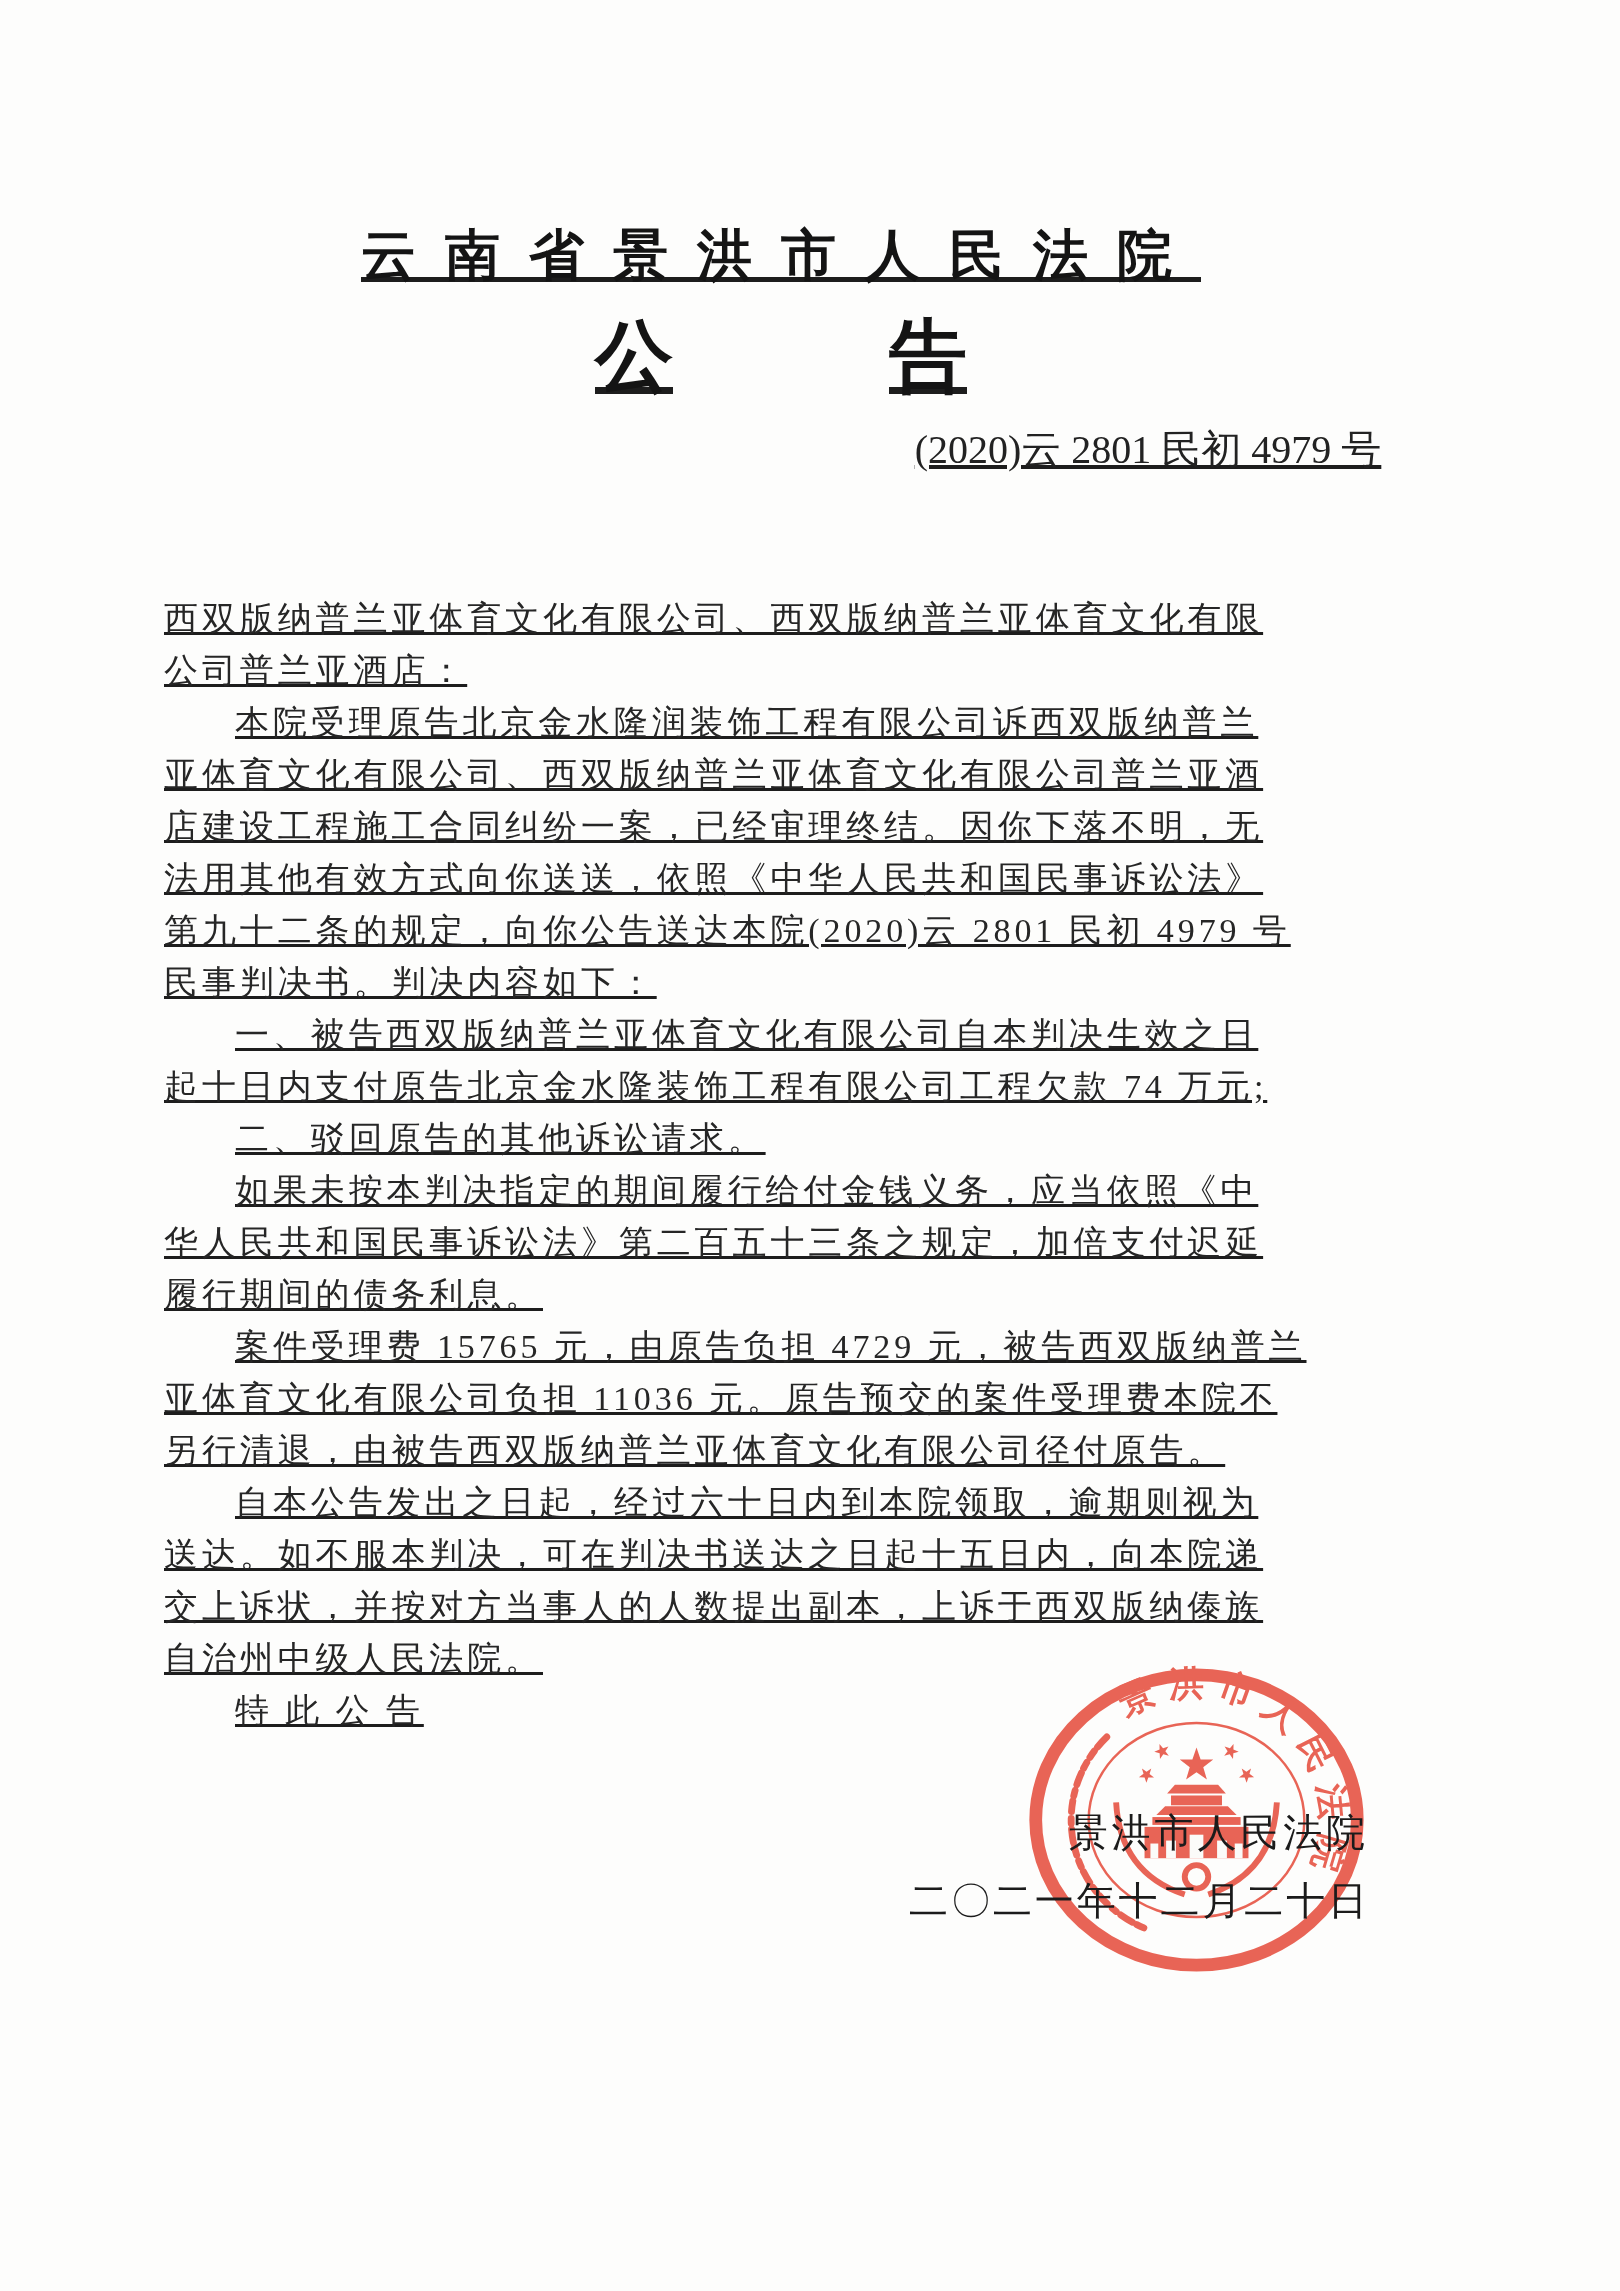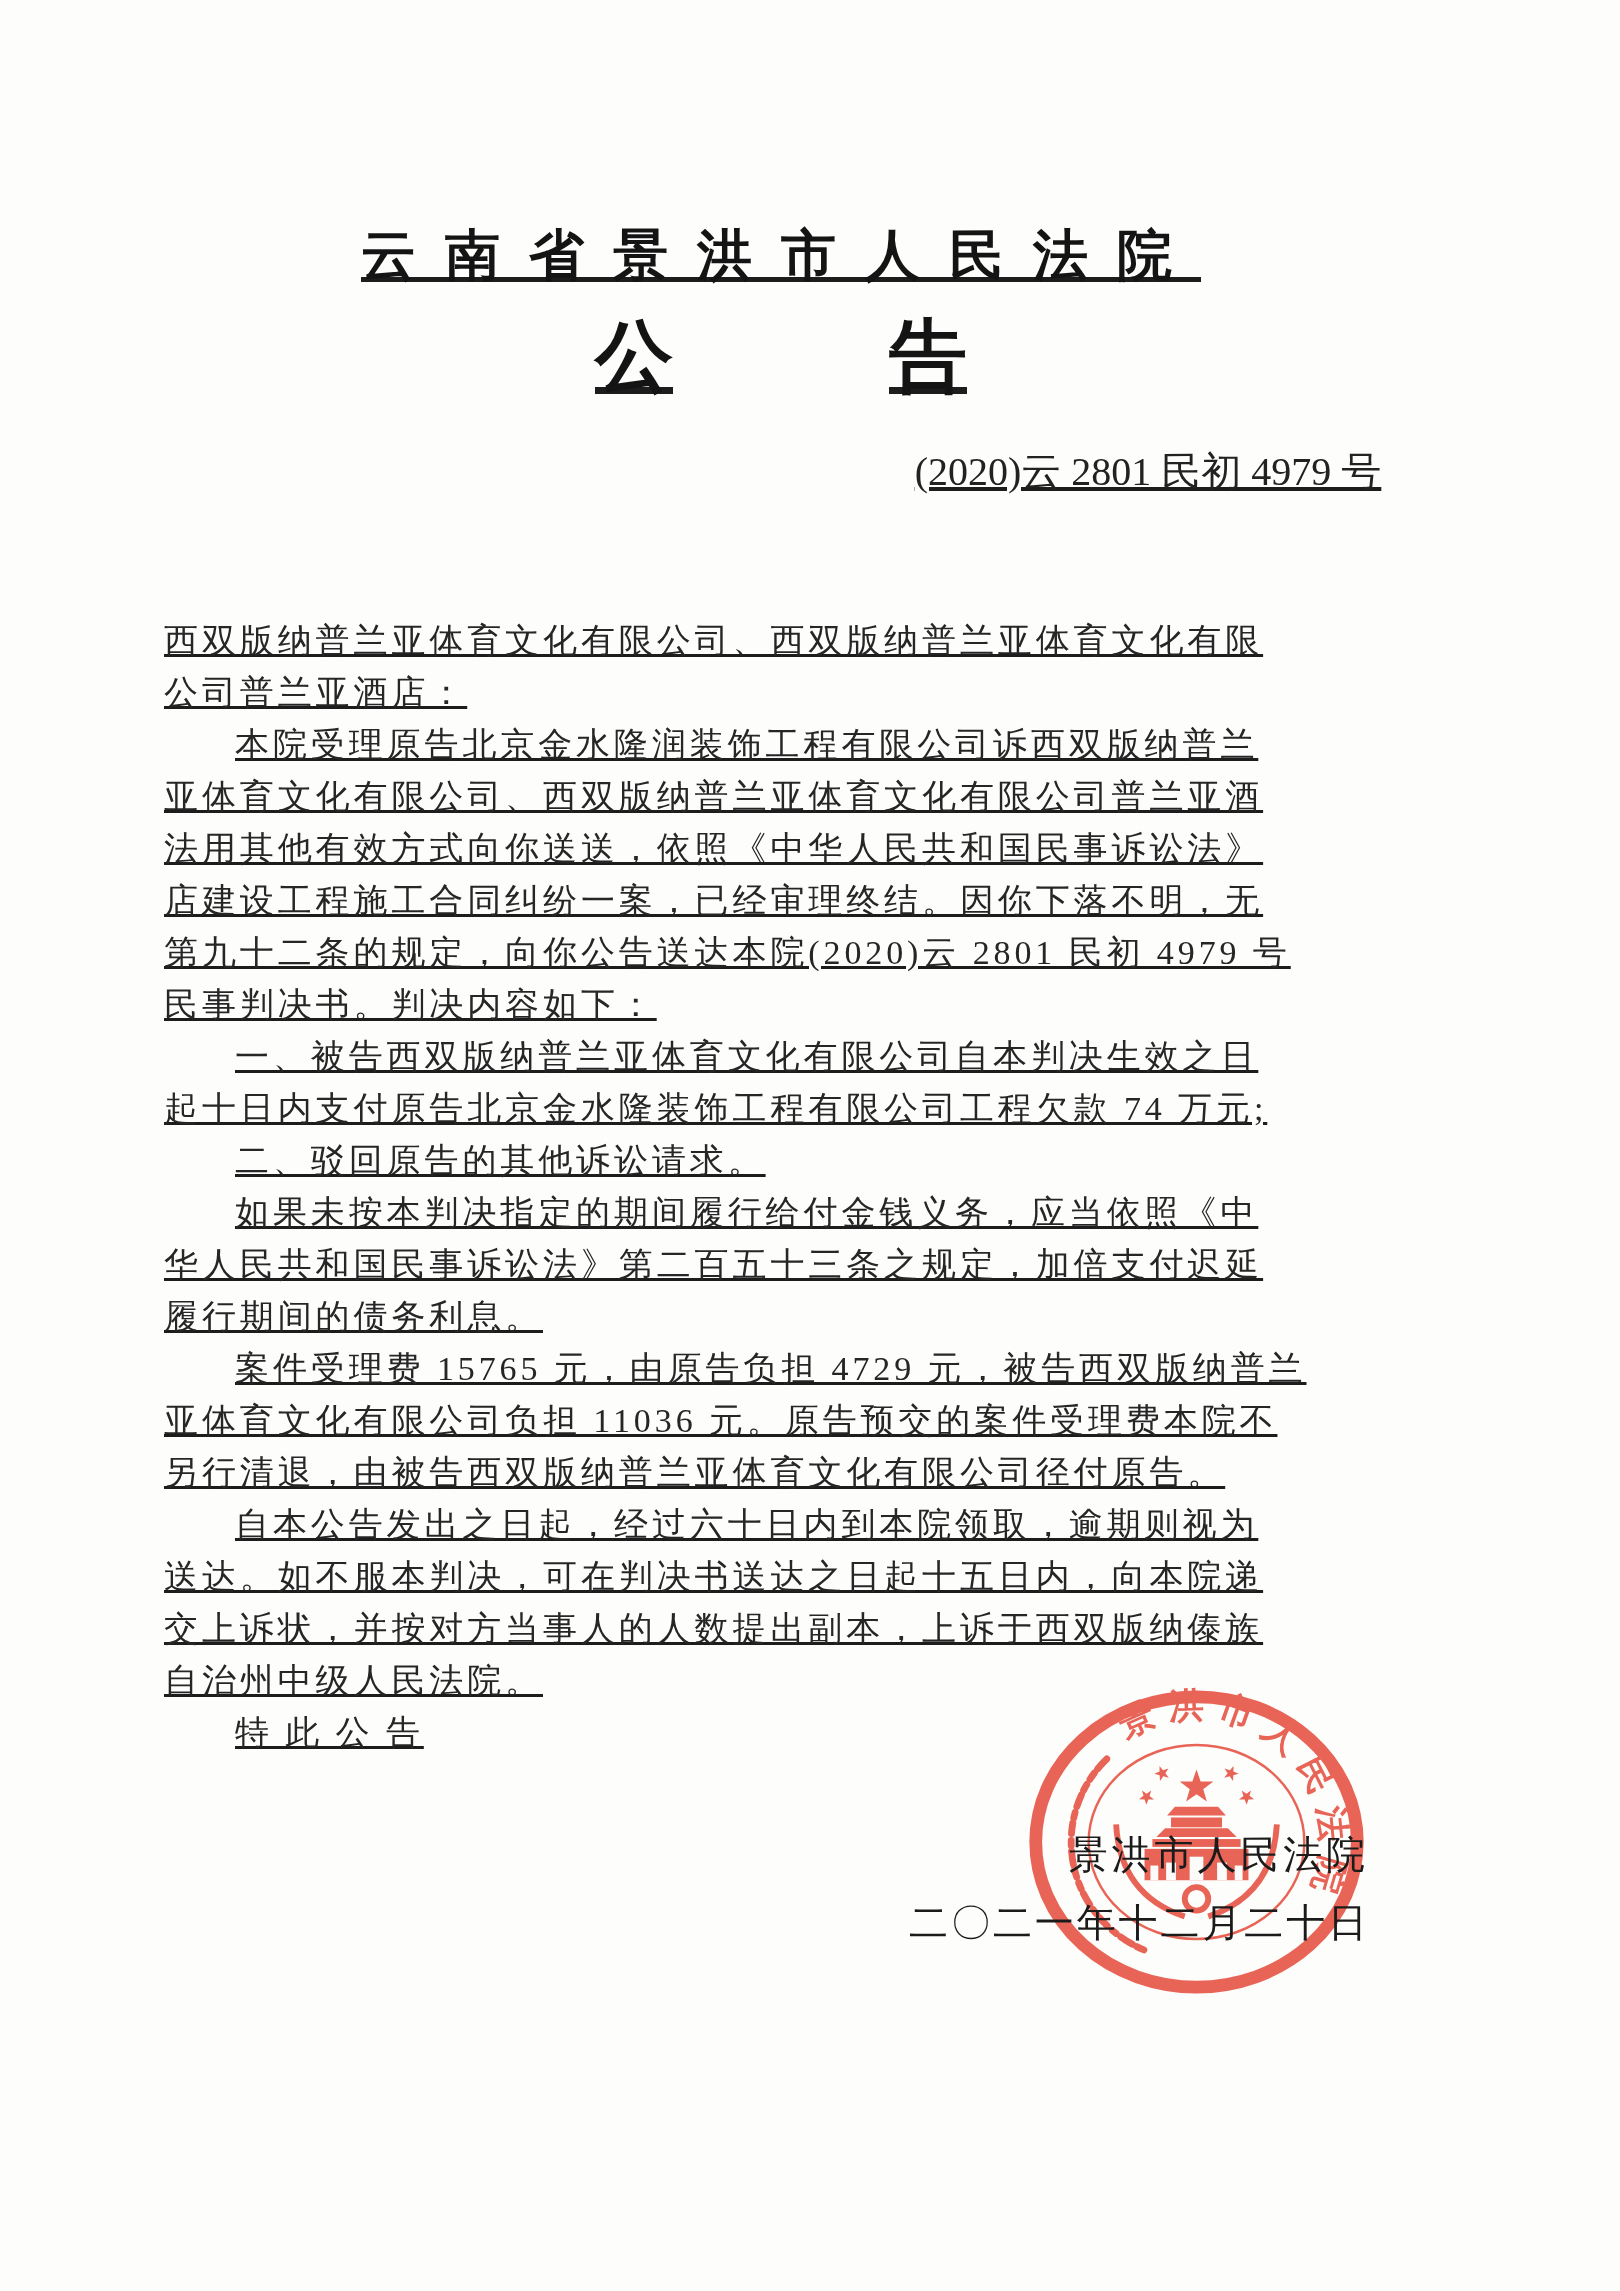--- a/index.html
+++ b/index.html
@@ -28,21 +28,21 @@
     margin-top:35px;
     display:flex;
     justify-content:center;
     gap:216px;
     font-size:78px;
     font-weight:bold;
     line-height:1;
     color:#141414;
   }
   .case-number{
-    margin-top:55px;
+    margin-top:33px;
     text-align:right;
     padding-right:16.7px;
     font-size:40px;
     line-height:41px;
     color:#222;
     white-space:nowrap;
   }
   .body-text{
     margin-top:123px;
     font-size:34px;
@@ -100,22 +100,22 @@
     <span>告</span>
   </div>
 
   <div class="case-number">(2020)云 2801 民初 4979 号</div>
 
   <div class="body-text">
       <div class="line">西双版纳普兰亚体育文化有限公司、西双版纳普兰亚体育文化有限</div>
       <div class="line">公司普兰亚酒店：</div>
       <div class="line indent">本院受理原告北京金水隆润装饰工程有限公司诉西双版纳普兰</div>
       <div class="line">亚体育文化有限公司、西双版纳普兰亚体育文化有限公司普兰亚酒</div>
+      <div class="line">店建设工程施工合同纠纷一案，已经审理终结。因你下落不明，无</div>
       <div class="line">法用其他有效方式向你送送，依照《中华人民共和国民事诉讼法》</div>
-      <div class="line">店建设工程施工合同纠纷一案，已经审理终结。因你下落不明，无</div>
       <div class="line">第九十二条的规定，向你公告送达本院(2020)云 2801 民初 4979 号</div>
       <div class="line">民事判决书。判决内容如下：</div>
       <div class="line indent">一、被告西双版纳普兰亚体育文化有限公司自本判决生效之日</div>
       <div class="line">起十日内支付原告北京金水隆装饰工程有限公司工程欠款 74 万元;</div>
       <div class="line indent">二、驳回原告的其他诉讼请求。</div>
       <div class="line indent">如果未按本判决指定的期间履行给付金钱义务，应当依照《中</div>
       <div class="line">华人民共和国民事诉讼法》第二百五十三条之规定，加倍支付迟延</div>
       <div class="line">履行期间的债务利息。</div>
       <div class="line indent">案件受理费 15765 元，由原告负担 4729 元，被告西双版纳普兰</div>
       <div class="line">亚体育文化有限公司负担 11036 元。原告预交的案件受理费本院不</div>

